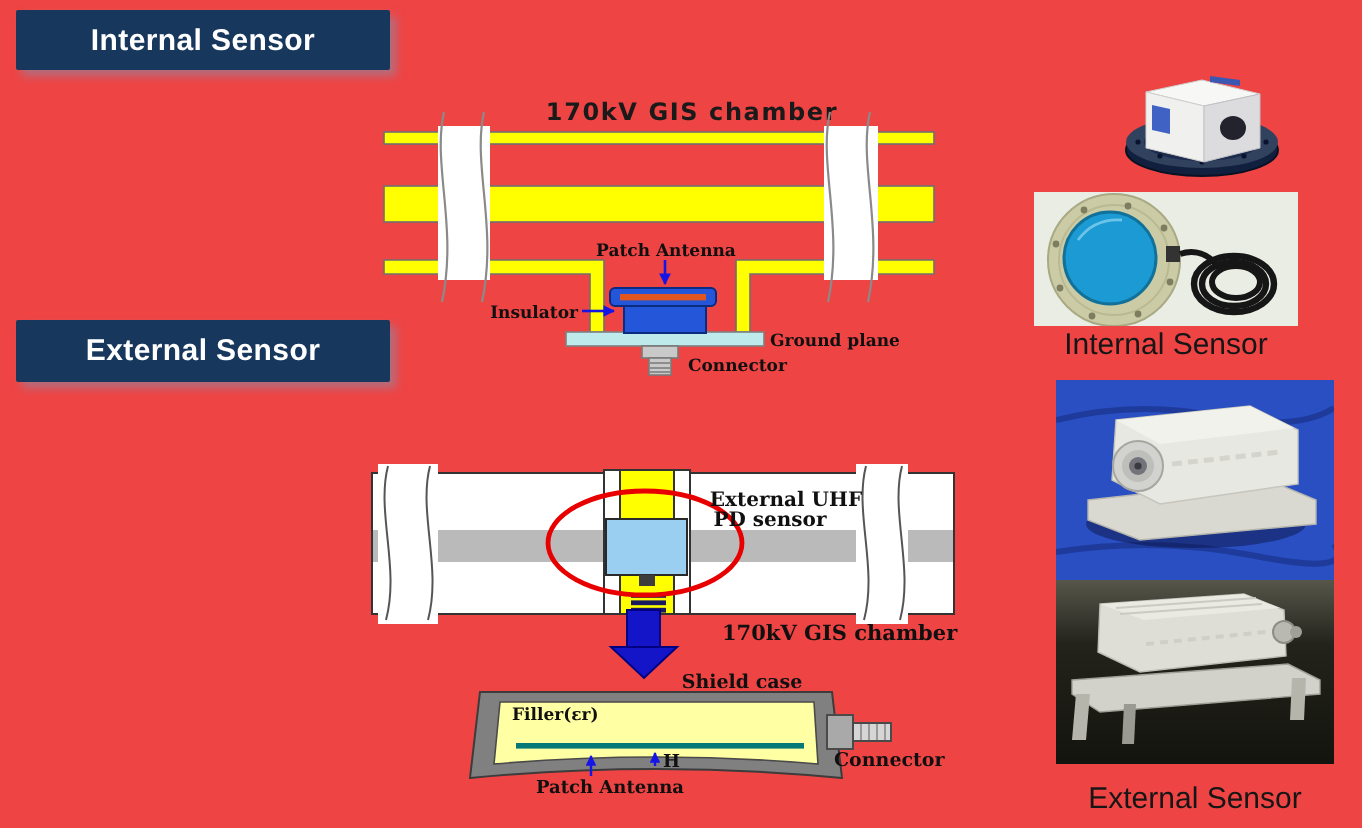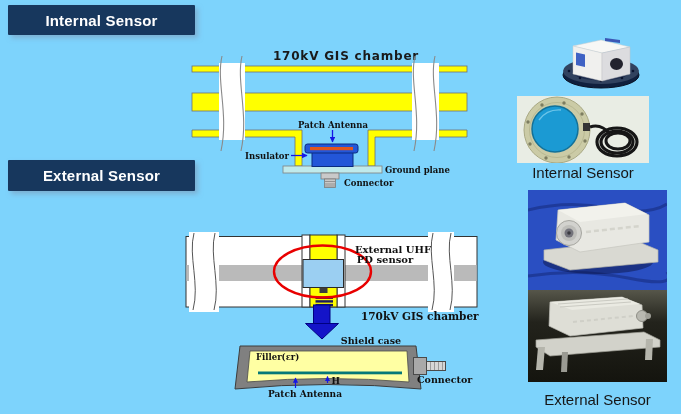--- a/index.html
+++ b/index.html
@@ -1,16 +1,16 @@
 <!DOCTYPE html>
 <html><head>
 <meta charset="utf-8">
 <style>
   html,body{margin:0;padding:0;background:#ffffff;}
-  #stage{position:relative;width:681px;height:414px;background:#7dd3fc;overflow:hidden;
+  #stage{position:relative;width:681px;height:414px;background:#ef4444;overflow:hidden;
          font-family:"Liberation Sans",sans-serif;}
   .banner{position:absolute;left:8px;width:187px;background:#17375D;color:#ffffff;
           display:flex;align-items:center;justify-content:center;
           font-weight:bold;font-size:15px;letter-spacing:.2px;
           box-shadow:3px 3px 5px rgba(125,145,175,.55);border-radius:1px;}
   #banner-internal{top:5px;height:30px;}
   #banner-external{top:160px;height:31px;}
   .abs{position:absolute;}
   .caption{position:absolute;color:#161616;font-size:15px;text-align:center;}
   

